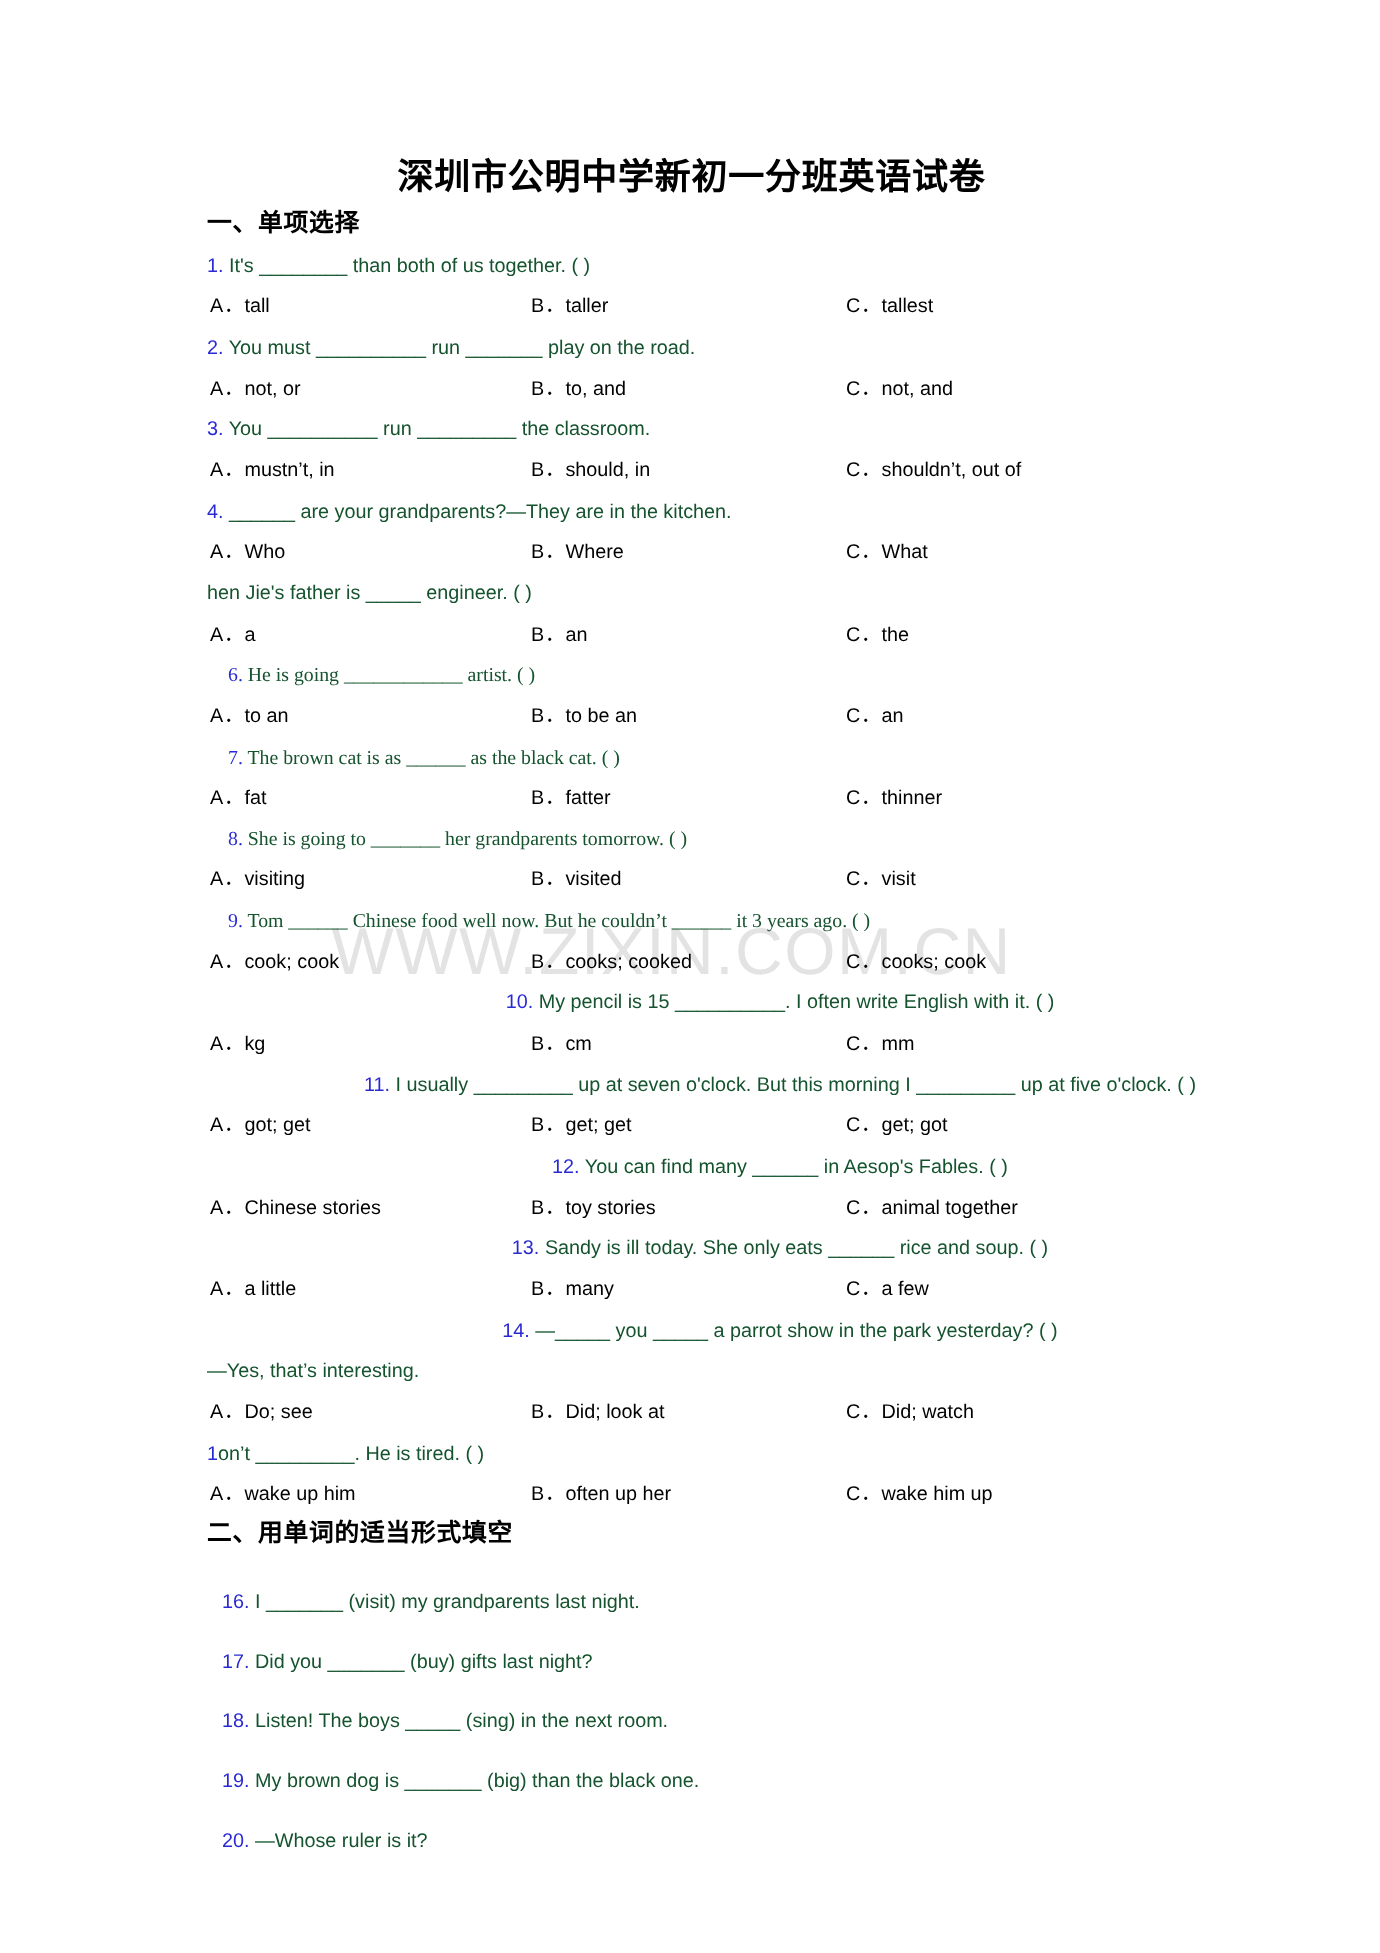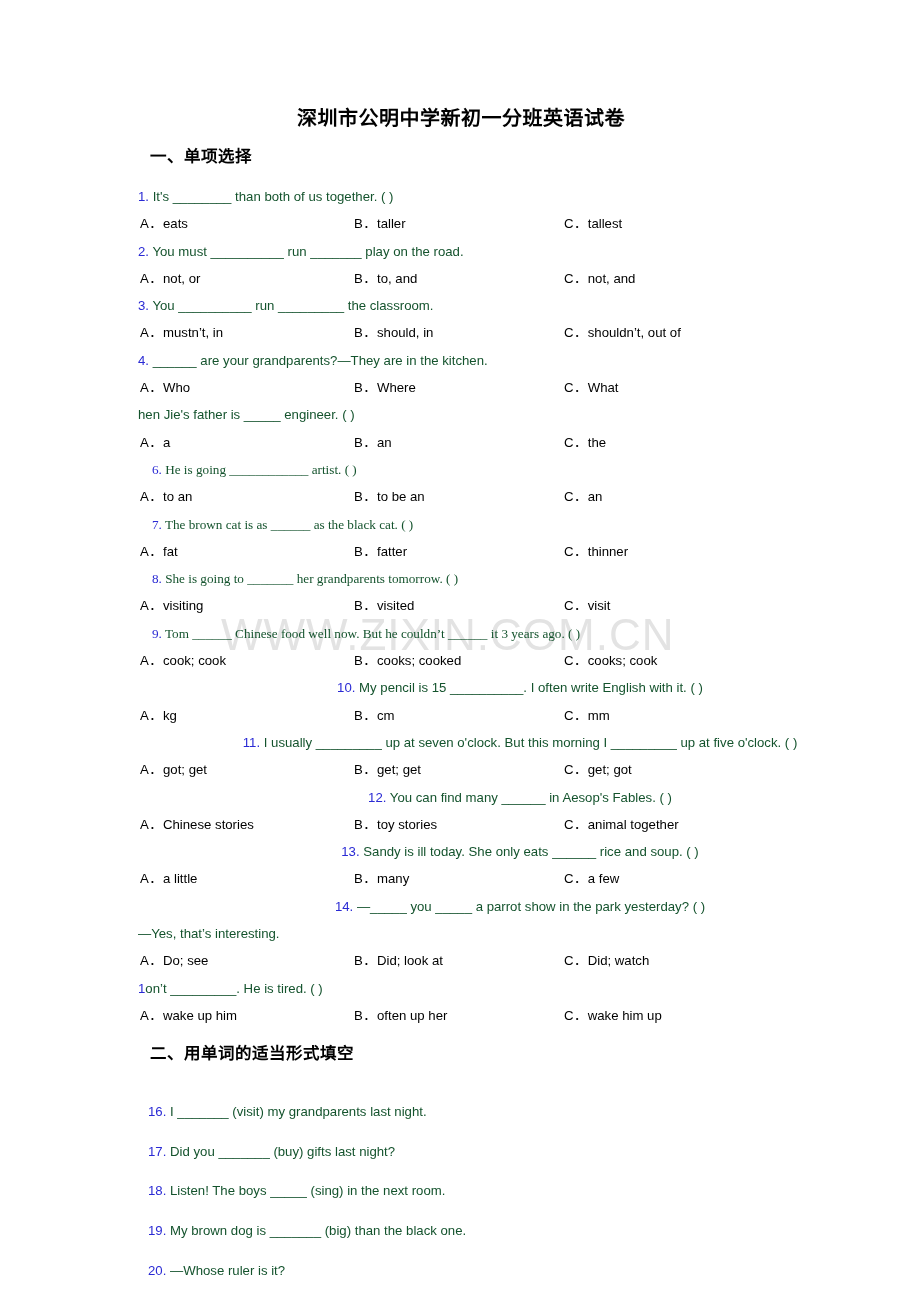--- a/index.html
+++ b/index.html
@@ -46,36 +46,36 @@
     position: relative;
     z-index: 2;
     padding-top: 104px;
     padding-left: 138px;
     padding-right: 40px;
   }
 
   
   .paper-title {
     font-family: "DejaVu Serif", "Liberation Serif", serif;
-    font-size: 20px;
+    font-size: 24px;
     font-weight: 700;
     text-align: center;
     margin: 0 0 4px 0;
     padding-right: 96px;
     letter-spacing: 0.5px;
     line-height: 28px;
     color: #000;
   }
 
   
   .section-title {
     font-family: "DejaVu Serif", "Liberation Serif", serif;
     font-size: 16.5px;
     font-weight: 700;
-    margin: 12px;
+    margin: 0;
     padding: 2px 0 3px 0;
     line-height: 22px;
     letter-spacing: 0.5px;
     color: #000;
   }
 
   
   .q-line {
     font-size: 13.2px;
     line-height: 27.3px;
@@ -139,21 +139,21 @@
 
     <div class="paper-title">深圳市公明中学新初一分班英语试卷</div>
 
     <div class="section-title">一、单项选择</div>
 
     <div class="q-line q-indent-1">
       <span class="q-num">1.</span>
       <span class="q-text">It's ________ than both of us together. (   )</span>
     </div>
     <div class="opt-row">
-      <span class="opt opt-a"><span class="opt-letter">A．</span><span class="opt-text">eats</span></span>
+      <span class="opt opt-a"><span class="opt-letter">A．</span><span class="opt-text">tall</span></span>
       <span class="opt opt-b"><span class="opt-letter">B．</span><span class="opt-text">taller</span></span>
       <span class="opt opt-c"><span class="opt-letter">C．</span><span class="opt-text">tallest</span></span>
     </div>
 
     <div class="q-line q-indent-1">
       <span class="q-num">2.</span>
       <span class="q-text">You must __________ run _______ play on the road.</span>
     </div>
     <div class="opt-row">
       <span class="opt opt-a"><span class="opt-letter">A．</span><span class="opt-text">not, or</span></span>

